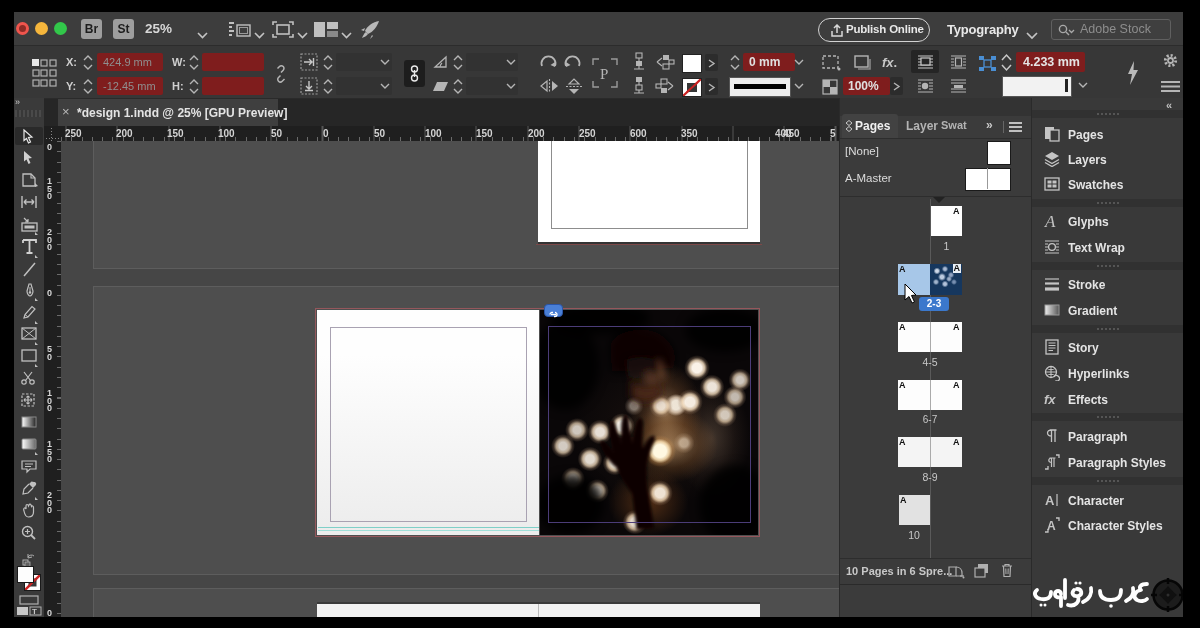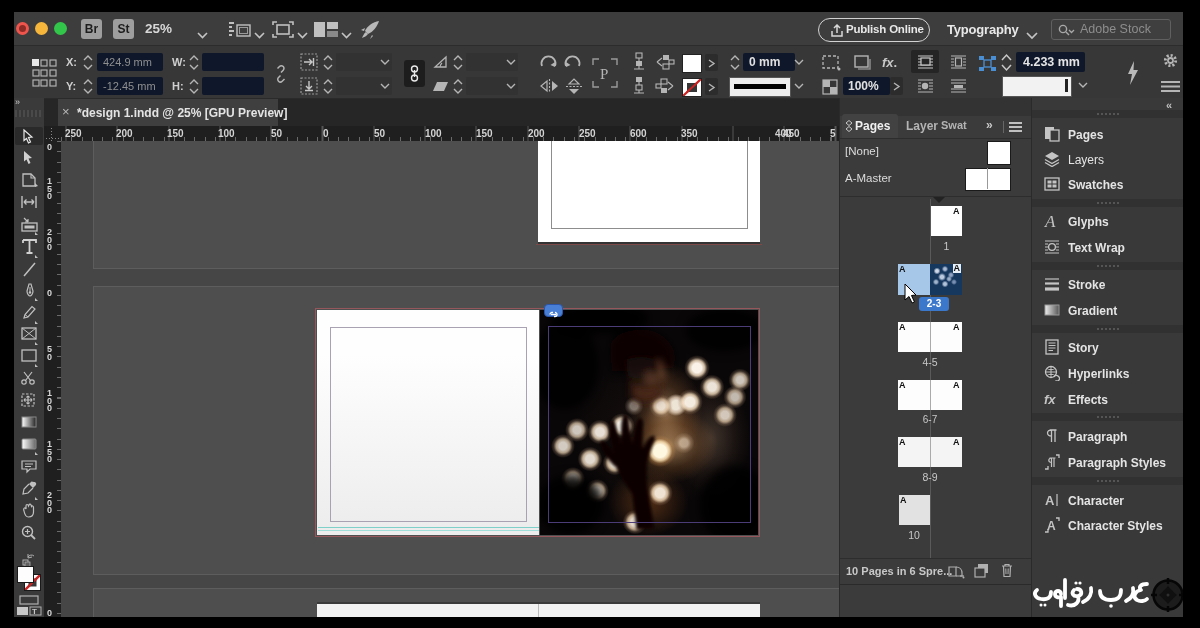--- a/index.html
+++ b/index.html
@@ -1,20 +1,20 @@
 <!DOCTYPE html>
 <html><head>
 <meta charset="utf-8">
 <style>
   html,body{margin:0;padding:0;background:#000;}
   #stage{position:relative;width:1200px;height:628px;background:#000;overflow:hidden;
     font-family:"Liberation Sans",sans-serif;-webkit-font-smoothing:antialiased;}
   .abs{position:absolute;}
   .txt{color:#d8d8d8;}
-  .fld{position:absolute;background:#0f172a;border-radius:2px;}
+  .fld{position:absolute;background:#7f1d1d;border-radius:2px;}
   .fldtx{color:#8f8f8f;font-size:11px;line-height:18px;padding-left:6px;}
   .lbl{position:absolute;color:#cfcfcf;font-size:11px;font-weight:bold;}
 </style>
 </head>
 <body>
 <div id="stage">
 
   <div class="abs" style="left:14px;top:12px;width:1169px;height:33px;background:#3d3d3d;border-bottom:1px solid #2c2c2c;"></div>
   <div class="abs" style="left:16px;top:22px;width:13px;height:13px;border-radius:50%;background:#f0554d;"></div>
   <div class="abs" style="left:19px;top:25px;width:7px;height:7px;border-radius:50%;background:#8d2c26;"></div>
@@ -701,21 +701,21 @@
     <svg class="abs" style="left:12px;top:126px;" width="16" height="16">
         <rect x="1" y="1" width="9" height="12" fill="#c4c4c4"></rect>
         <rect x="6" y="4" width="9" height="11" fill="#3a3a3a" stroke="#c4c4c4" stroke-width="1.3"></rect>
       </svg>
     <div class="abs" style="left:36px;top:128px;color:#e4e4e4;font-size:12px;font-weight:bold;">Pages</div>
     <svg class="abs" style="left:12px;top:151px;" width="16" height="16">
         <path d="M8 1 L15 5 L8 9 L1 5 Z" fill="#c4c4c4"></path>
         <path d="M1 8.5 L8 12.5 L15 8.5" fill="none" stroke="#c4c4c4" stroke-width="1.4"></path>
         <path d="M1 11.5 L8 15.5 L15 11.5" fill="none" stroke="#c4c4c4" stroke-width="1.4"></path>
       </svg>
-    <div class="abs" style="left:36px;top:153px;color:#e4e4e4;font-size:12px;font-weight:normal;">Layers</div>
+    <div class="abs" style="left:36px;top:153px;color:#e4e4e4;font-size:12px;font-weight:bold;">Layers</div>
     <svg class="abs" style="left:12px;top:176px;" width="16" height="16">
         <rect x="1" y="2" width="14" height="12" fill="none" stroke="#c4c4c4" stroke-width="1.3"></rect>
         <rect x="3.5" y="4.5" width="4" height="3" fill="#c4c4c4"></rect>
         <rect x="8.5" y="4.5" width="4" height="3" fill="#c4c4c4"></rect>
         <rect x="3.5" y="8.5" width="4" height="3" fill="#c4c4c4"></rect>
         <rect x="8.5" y="8.5" width="4" height="3" fill="#c4c4c4"></rect>
       </svg>
     <div class="abs" style="left:36px;top:178px;color:#e4e4e4;font-size:12px;font-weight:bold;">Swatches</div>
 
     <svg class="abs" style="left:12px;top:213px;" width="16" height="16">

